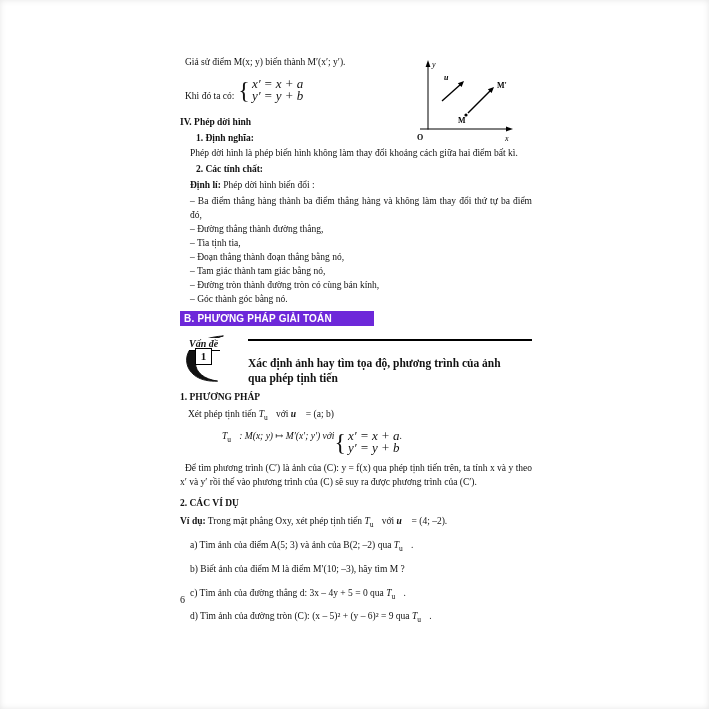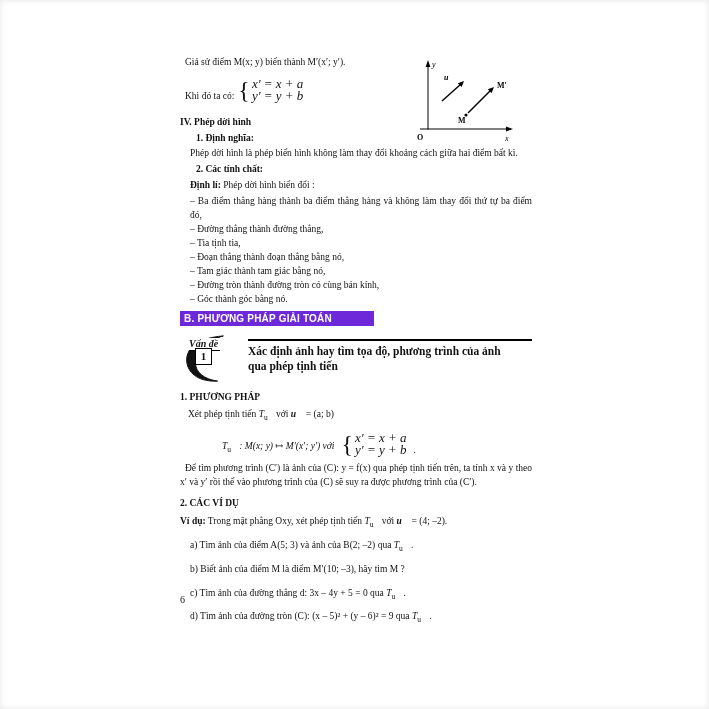--- a/index.html
+++ b/index.html
@@ -33,26 +33,26 @@
     font-family:"Liberation Sans","DejaVu Sans",sans-serif;font-weight:bold;font-size:10px;
     line-height:15px;padding-left:4px;letter-spacing:.2px;}
   
   .problem-block{display:flex;margin-top:4px;height:54px;}
   .badge{width:64px;position:relative;height:54px;flex:none;}
   .badge svg{position:absolute;left:0;top:4px;}
   .badge-label{position:absolute;left:9px;top:8px;font-weight:bold;font-style:italic;font-size:10px;
     background:#fff;border-bottom:1.2px solid #000;padding:0 2px 0 0;z-index:2;line-height:12px;}
   .badge-num{position:absolute;left:15px;top:18px;width:15px;height:15px;background:#fff;
     border:1.5px solid #000;z-index:2;text-align:center;font-weight:bold;font-size:11px;line-height:15px;}
-  .problem-title{flex:1;margin-left:4px;margin-top:9px;border-top:2px solid #000;padding-top:3px;
+  .problem-title{flex:1;margin-left:4px;margin-top:9px;border-top:2px solid #000;padding-top:15px;
     font-weight:bold;font-size:11.5px;line-height:15px;}
   
   .m-h{margin-top:6px;}
   .m-intro{margin-left:8px;margin-top:3px;}
-  .m-formula{margin-left:42px;margin-top:4px;display:flex;align-items:flex-end;gap:7px;height:28px;}
+  .m-formula{margin-left:42px;margin-top:4px;display:flex;align-items:flex-start;gap:0;height:28px;}
   .m-note{margin-top:4px;text-indent:5px;}
   .tsym{font-style:italic;}
   .vecsub{font-size:7.5px;}
   
   .ex-h{margin-top:7px;}
   .ex-intro{margin-top:4px;}
   .ex-item{margin-left:10px;margin-top:6px;}
   #page-number{position:absolute;left:180px;top:594px;font-size:10px;}
 </style>
 </head>

